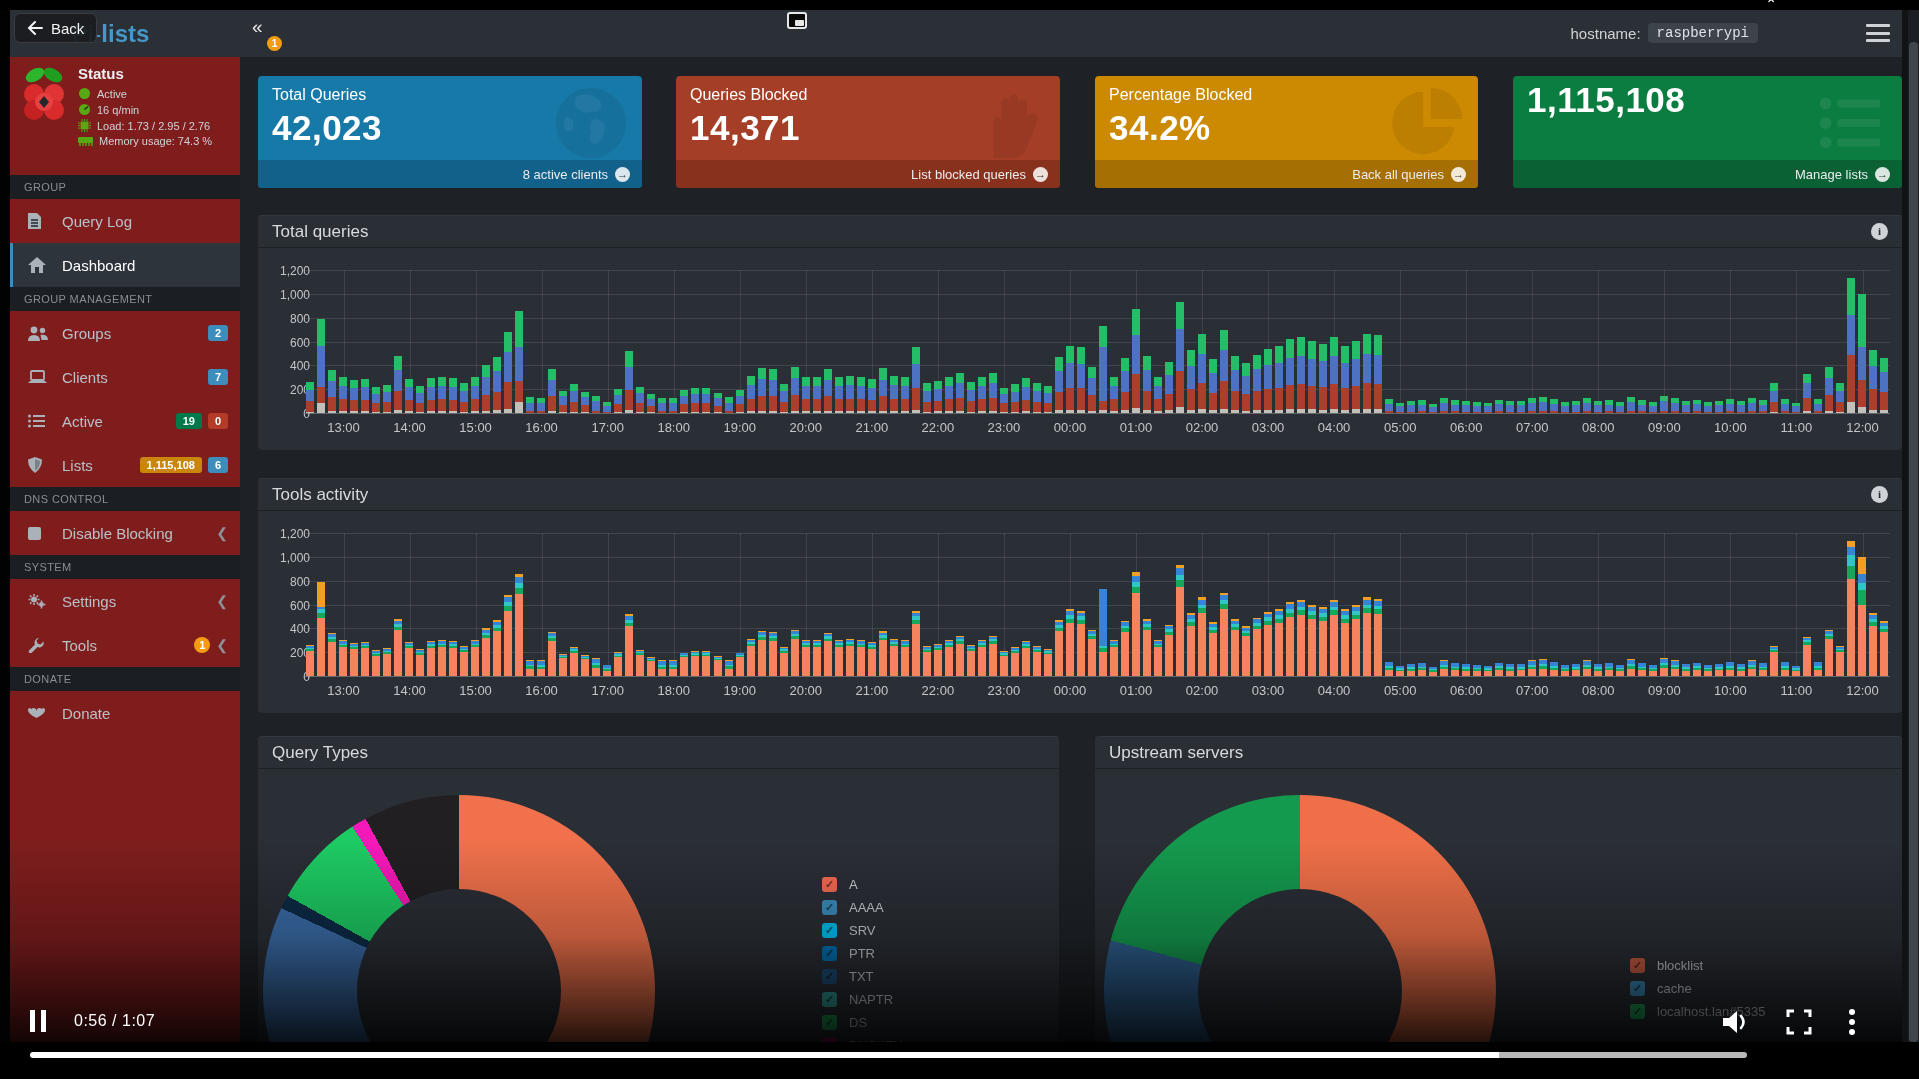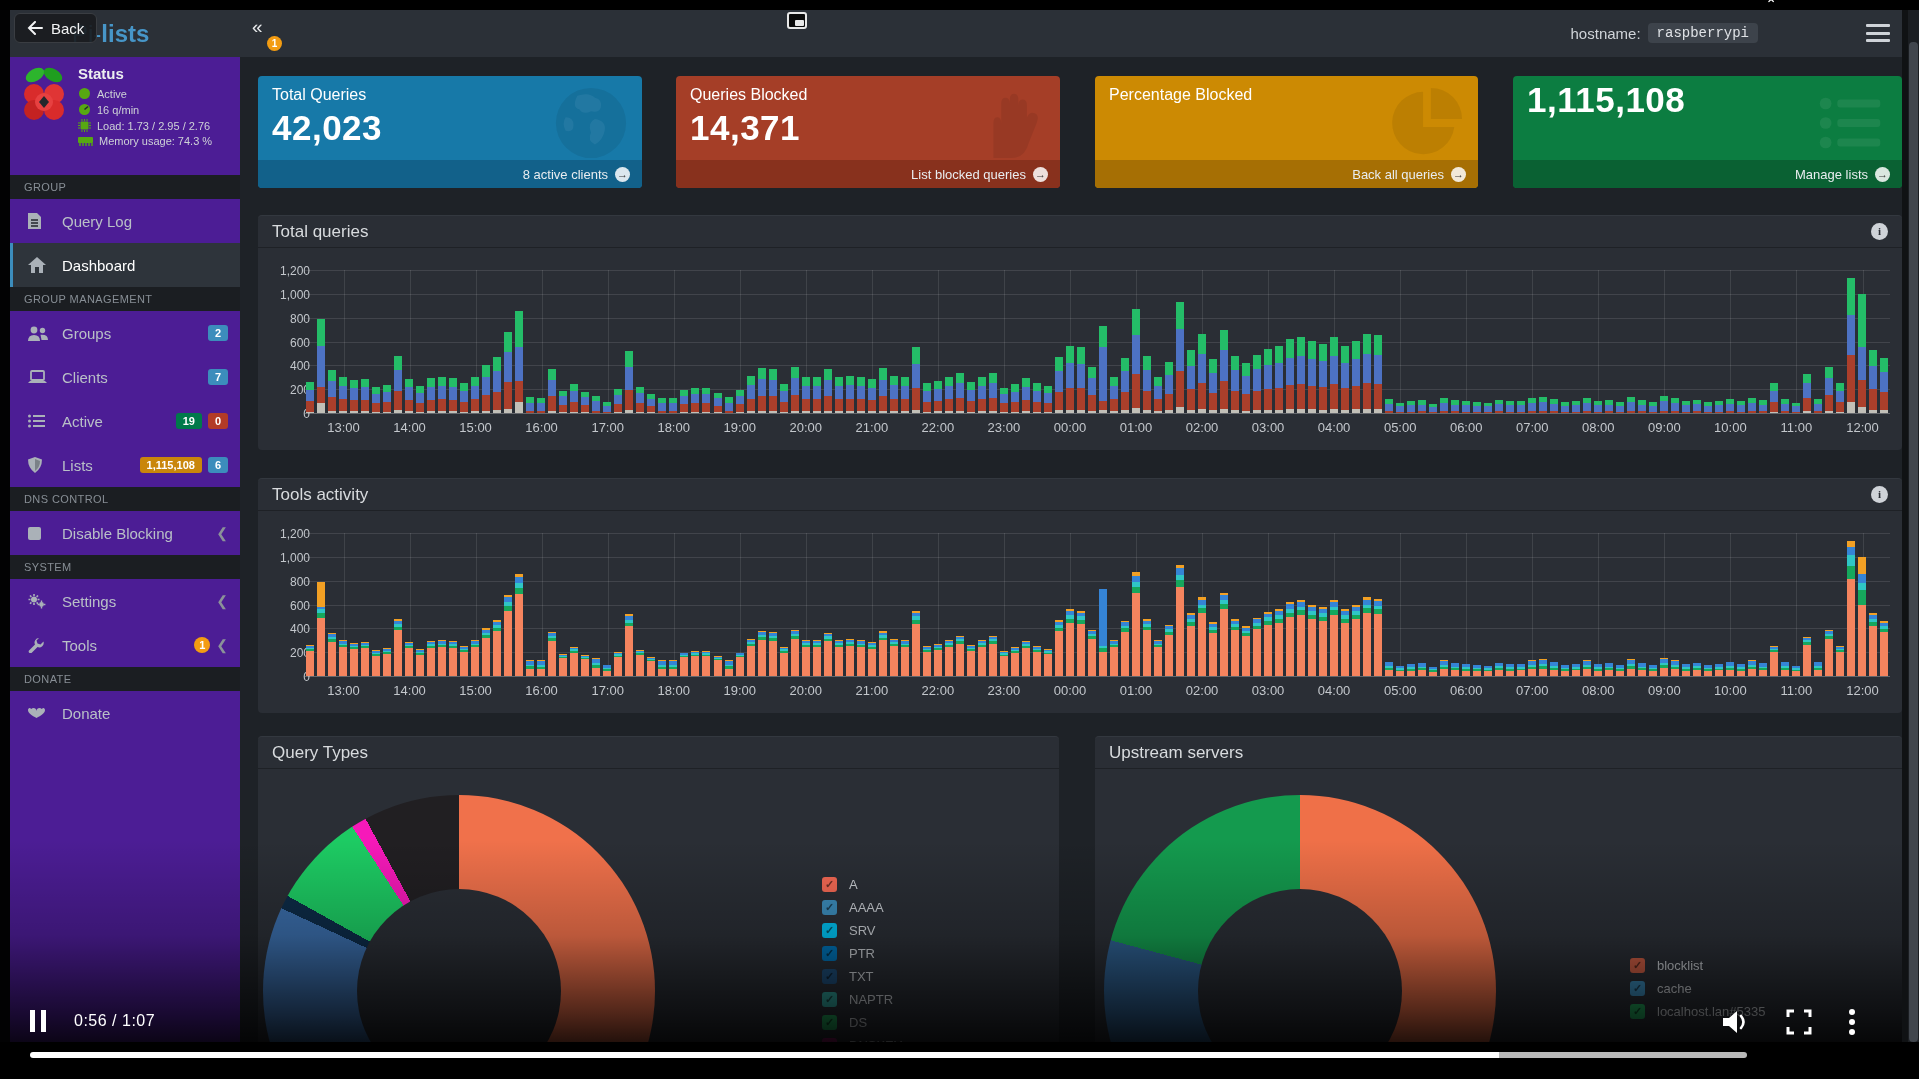--- a/index.html
+++ b/index.html
@@ -37,21 +37,21 @@
   #brand .t2 { color:#4796c8; font-size:24px; font-weight:700; }
   #sidebar-toggle { position:absolute; left:242px; top:6px; color:#e8eaec; font-size:19px; letter-spacing:-2px; cursor:pointer; }
   #update-badge { position:absolute; left:257px; top:26px; width:15px; height:15px; border-radius:50%; background:#f39c12; color:#fff;
     font-size:10px; font-weight:700; text-align:center; line-height:15px; }
   #hostname-wrap { position:absolute; right:150px; top:13px; color:#cfd3d8; font-size:15px; display:flex; align-items:center; gap:7px; }
   #hostname-pill { background:#3d434b; border-radius:4px; padding:2px 9px; font-family:"Liberation Mono",monospace; font-size:14px; color:#dfe2e6; }
   #hamburger { position:absolute; right:18px; top:14px; width:24px; height:18px; display:flex; flex-direction:column; justify-content:space-between; cursor:pointer; }
   #hamburger span { height:3px; background:#cfd3d8; border-radius:1px; }
 
   
-  #sidebar { position:absolute; left:0; top:47px; width:230px; height:1022px; background:#4c1d95; }
+  #sidebar { position:absolute; left:0; top:47px; width:230px; height:1022px; background:#7f1d1d; }
   #status-block { position:relative; height:118px; padding:8px 0 0 68px; }
   #rasp-logo { position:absolute; left:8px; top:8px; }
   .status-title { color:#eceef0; font-size:15px; font-weight:700; margin-bottom:5px; }
   .status-row { display:flex; align-items:center; gap:6px; color:#ced2d7; font-size:11px; margin-bottom:3px; }
   .sec-header { background:#1b1e22; color:#878e95; font-size:11px; padding:6px 14px; letter-spacing:0.4px; }
   .side-item { position:relative; display:flex; align-items:center; height:44px; padding-left:18px; color:#b9c0c7; font-size:15px; cursor:pointer; }
   .side-item .mi { width:22px; margin-right:12px; text-align:center; color:#aab1b8; flex:0 0 22px; }
   .side-item.active { background:#2e343b; color:#fff; box-shadow:inset 3px 0 0 #3c8dbc; }
   .badges { position:absolute; right:12px; top:0; height:44px; display:flex; align-items:center; gap:6px; }
   .badge { font-size:11px; font-weight:700; color:#fff; border-radius:3px; padding:2px 7px; }
@@ -309,20 +309,21 @@
             <path d="M12 38 V20 q0 -3 2 -3 q2 0 2 3 V10 q0 -3 2.2 -3 q2.2 0 2.2 3 V8 q0 -3 2.2 -3 q2.2 0 2.2 3 v3 q0 -3 2.2 -3 q2.2 0 2.2 3 v6 q1.5 -3 4 -2 q2.5 1 1 5 l-4 10 q-2 8 -9 8 z" fill="rgba(0,0,0,0.22)"></path>
           </svg>
         </div>
         <div class="cfooter" style="background:#88311d;">
           <span>List blocked queries</span>
           <span class="go-circle">→</span>
         </div>
       </div>
       <div class="card" style="left: 1085px; top: 66px; width: 383px; background: rgb(204, 138, 3);">
         <div class="lbl">Percentage Blocked</div>
+        <div class="num">34.2%</div>
         <div class="cicon">
           <svg width="78" height="78" viewBox="0 0 40 40">
             <path d="M18 4 A16 16 0 1 0 34 22 L18 22 Z" fill="rgba(0,0,0,0.22)"></path>
             <path d="M22 2 A16 16 0 0 1 38 18 L22 18 Z" fill="rgba(0,0,0,0.22)"></path>
           </svg>
         </div>
         <div class="cfooter" style="background:#a66f04;">
           <span>Back all queries</span>
           <span class="go-circle">→</span>
         </div>

